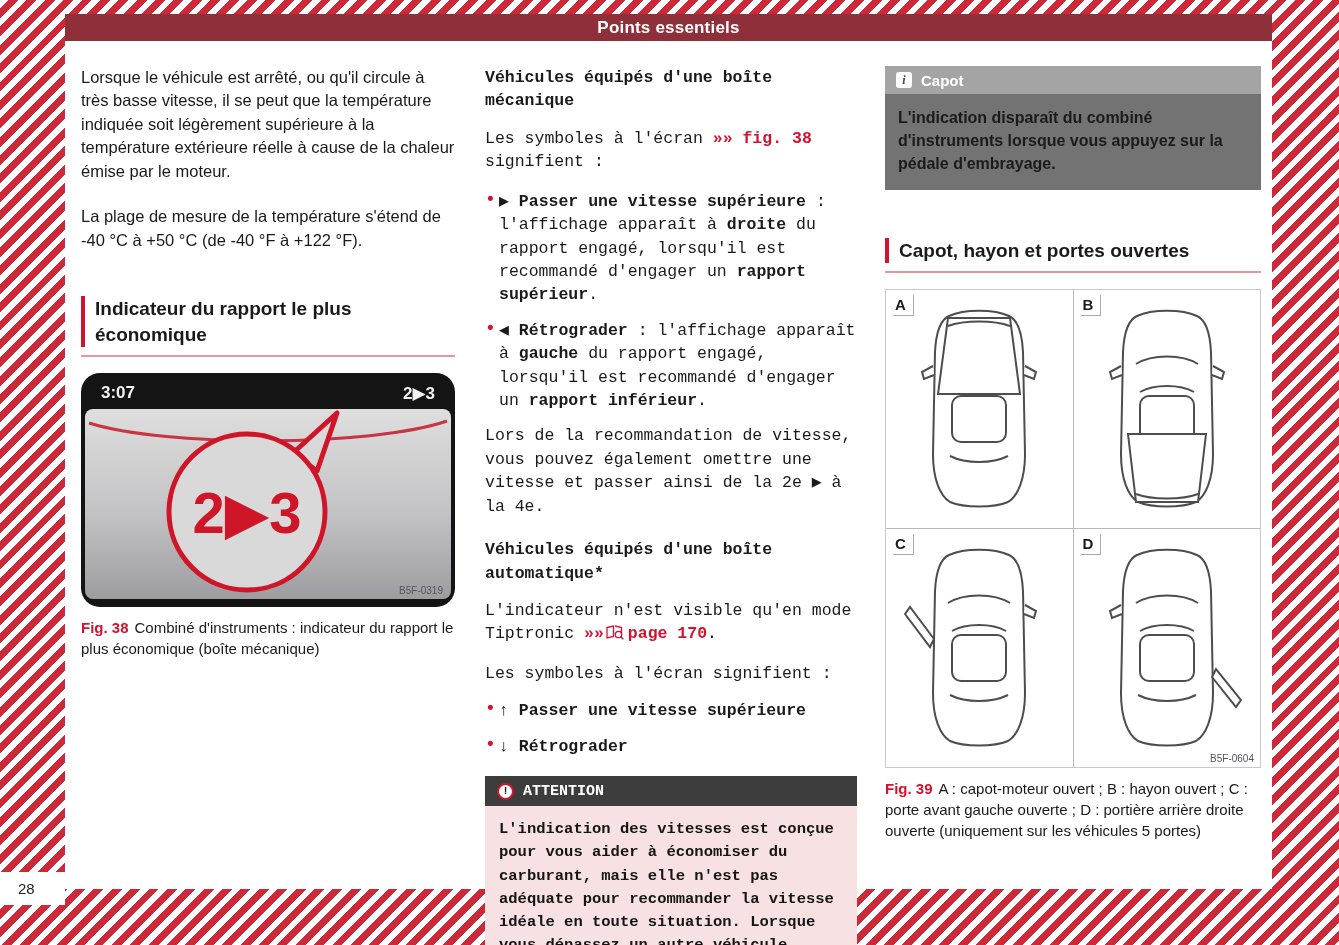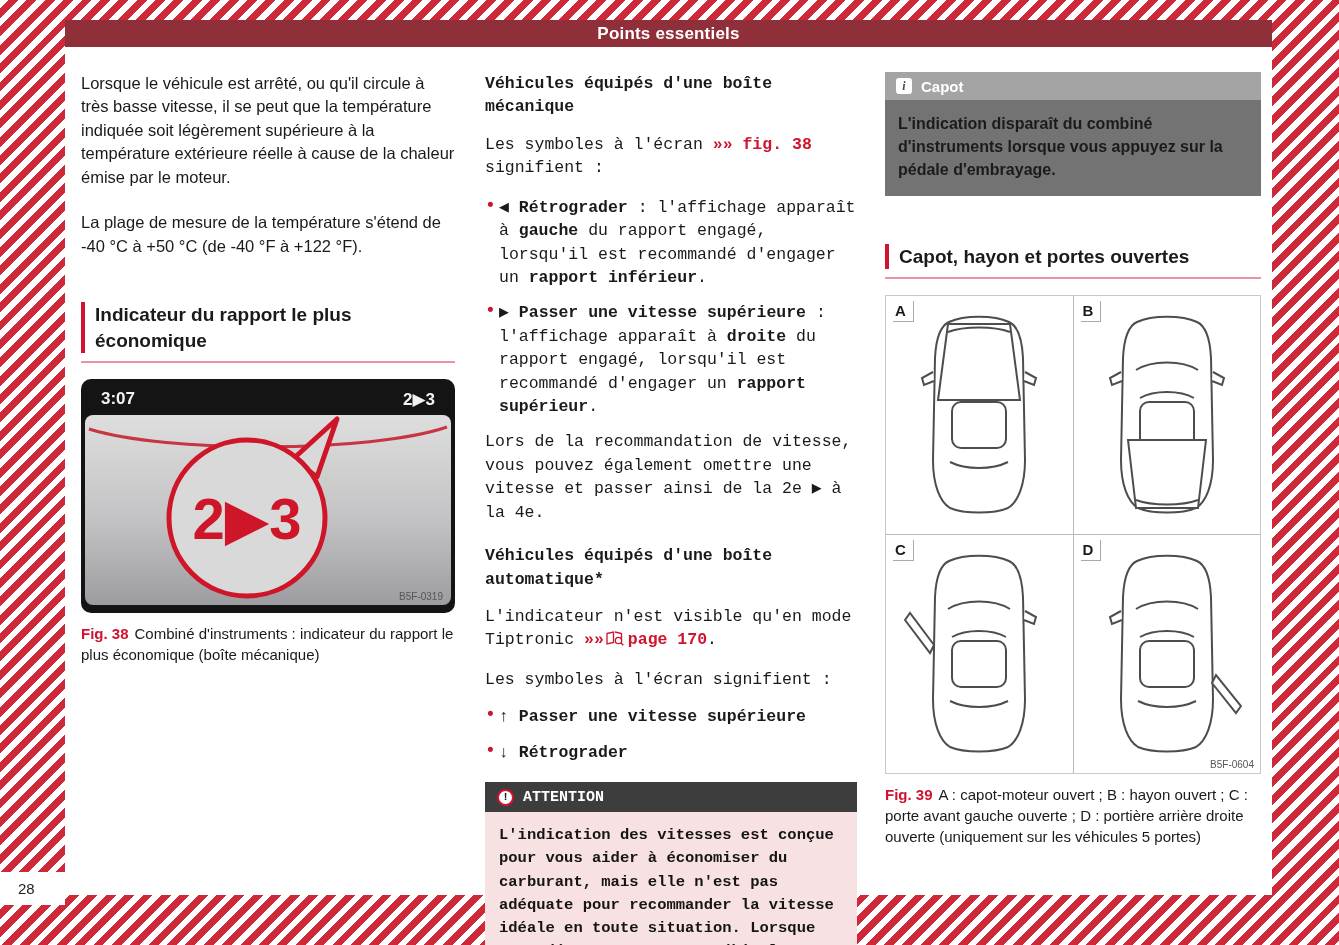--- a/index.html
+++ b/index.html
@@ -12,21 +12,21 @@
   html,body{background:#888;}
   .page{
     position:relative;
     width:1339px;height:945px;
     background:repeating-linear-gradient(135deg,#ffffff 0 6px,var(--stripe) 6px 13px);
     font-family:"Liberation Sans","DejaVu Sans",sans-serif;
     color:var(--ink);
     overflow:hidden;
   }
   .content{
-    position:absolute;left:65px;top:20px;width:1207px;height:875px;
+    position:absolute;left:65px;top:14px;width:1207px;height:875px;
     background:#ffffff;
   }
   .page-header{
     height:27px;background:var(--header);
     display:flex;align-items:center;justify-content:center;
     color:#fff;font-weight:bold;font-size:17px;letter-spacing:.2px;
   }
   .col{position:absolute;top:52px;}
   .col1{left:16px;width:374px;}
   .col2{left:420px;width:372px;font-family:Liberation Mono, monospace;}
@@ -45,21 +45,21 @@
   
   .bullet{display:flex;margin-bottom:12px;}
   .dot{flex:0 0 14px;padding-top:1px;}
   .dot::before{content:"\2022";color:var(--red);font-weight:bold;font-size:18px;line-height:1;}
   .bullet p.body{margin-bottom:0;}
 
   .book-icon{vertical-align:-2px;margin:0 4px 0 2px;}
 
   
   .fig38{
-    width:374px;height:234px;background:#141414;border-radius:10px;
+    width:374px;height:234px;background:#141414;border-radius:19px;
     padding:4px;position:relative;margin-top:12px;
   }
   .cluster-top{
     height:32px;display:flex;align-items:center;justify-content:space-between;
     padding:0 16px;color:#f2f2f2;font-weight:bold;font-size:17px;
   }
   .cluster-screen{
     position:relative;height:190px;border-radius:8px;
     background:linear-gradient(180deg,#dedede 0%,#c3c3c5 55%,#9d9da1 100%);
     overflow:hidden;
@@ -159,25 +159,25 @@
 
     </div>
 
     <div class="col col2">
       <p class="body b" style="margin-bottom:14px;">Véhicules équipés d'une boîte mécanique</p>
 
       <p class="body" style="margin-bottom:16px;"><span>Les symboles à l'écran </span><span class="b r">»» </span><span class="b r">fig. 38</span><span> signifient :</span></p>
 
       <div class="bullet">
         <span class="dot"></span>
+        <p class="body"><span class="b">▶ Passer une vitesse supérieure</span><span> : l'affichage apparaît à </span><span class="b">droite</span><span> du rapport engagé, lorsqu'il est recommandé d'engager un </span><span class="b">rapport supérieur</span><span>.</span></p>
+      </div>
+      <div class="bullet">
+        <span class="dot"></span>
         <p class="body"><span class="b">◀ Rétrograder</span><span> : l'affichage apparaît à </span><span class="b">gauche</span><span> du rapport engagé, lorsqu'il est recommandé d'engager un </span><span class="b">rapport inférieur</span><span>.</span></p>
-      </div>
-      <div class="bullet">
-        <span class="dot"></span>
-        <p class="body"><span class="b">▶ Passer une vitesse supérieure</span><span> : l'affichage apparaît à </span><span class="b">droite</span><span> du rapport engagé, lorsqu'il est recommandé d'engager un </span><span class="b">rapport supérieur</span><span>.</span></p>
       </div>
 
       <p class="body" style="margin:10px 0 20px 0;">Lors de la recommandation de vitesse, vous pouvez également omettre une vitesse et passer ainsi de la 2e ▶ à la 4e.</p>
 
       <p class="body b" style="margin-bottom:14px;">Véhicules équipés d'une boîte automatique*</p>
 
       <p class="body" style="margin-bottom:16px;">
         <span><span>L'indicateur n'est visible qu'en mode Tiptronic </span><span class="b r">»»</span></span><svg class="book-icon" width="18" height="15" viewBox="0 0 18 15">
             <path d="M1,2.5 L7.5,1 L7.5,11.5 L1,13 Z" fill="none" stroke="#d2122e" stroke-width="1.3"></path>
             <path d="M9,1 L15.5,2.5 L15.5,9" fill="none" stroke="#d2122e" stroke-width="1.3"></path>

